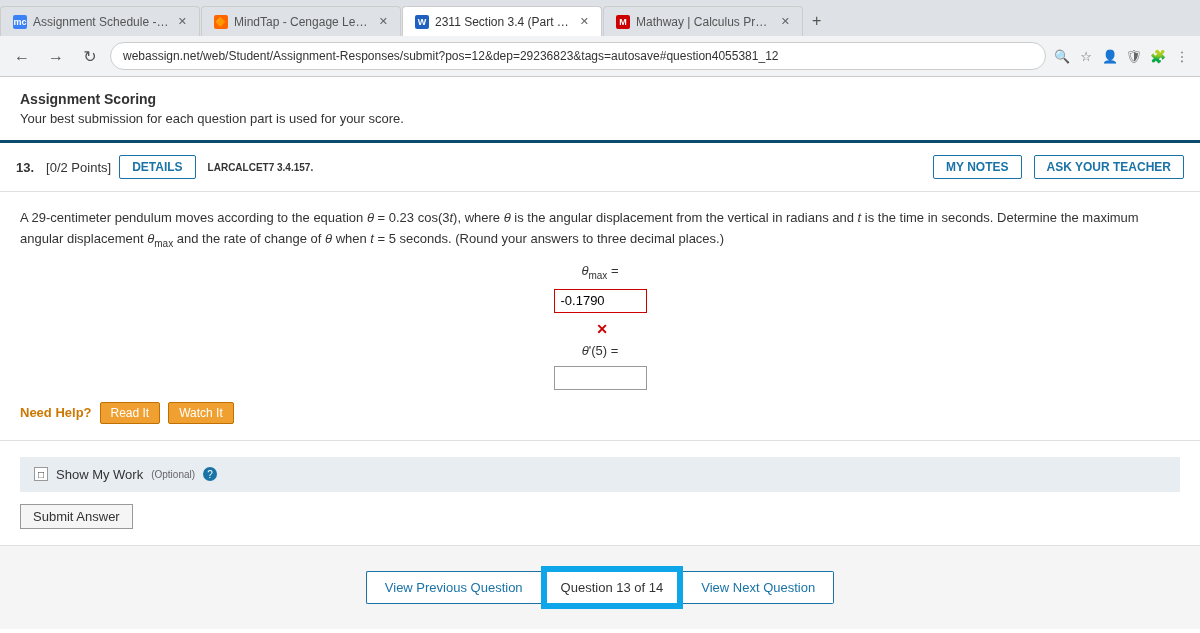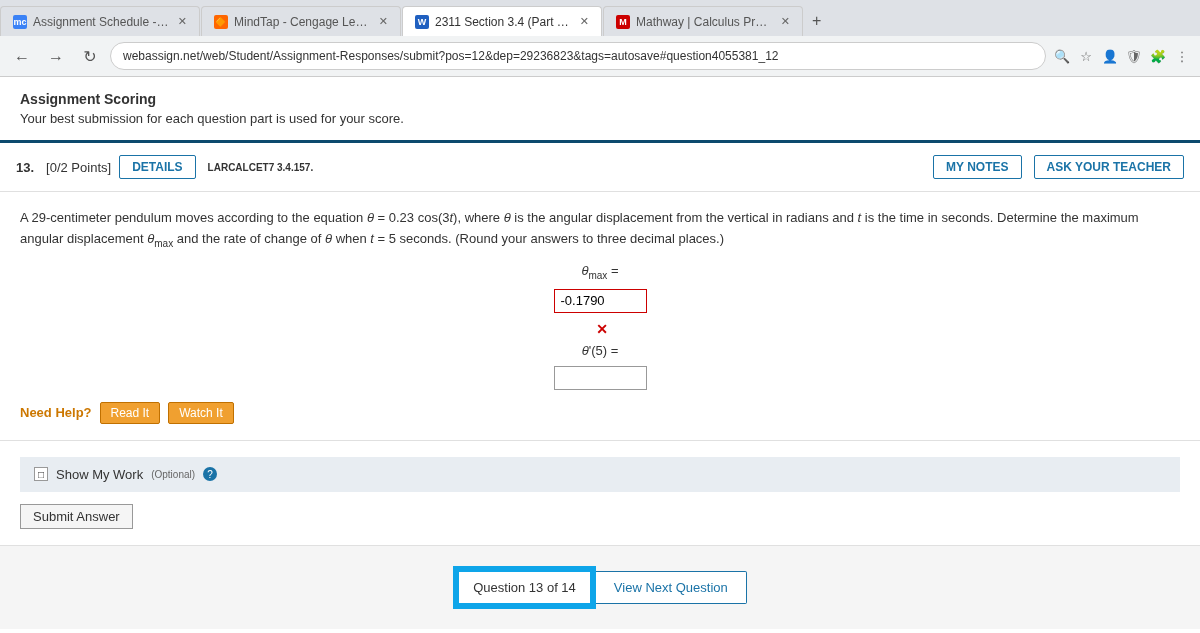--- a/index.html
+++ b/index.html
@@ -167,20 +167,21 @@
     <span class="smw-optional">(Optional)</span>
     <div class="info-icon">?</div>
   </div>
 
   <div class="submit-area">
     <button class="btn-submit">Submit Answer</button>
   </div>
 
   <div class="nav-section">
     <div class="nav-section-inner">
+      <button class="btn-nav left">View Previous Question</button>
       <div class="nav-middle">Question 13 of 14</div>
       <button class="btn-nav right">View Next Question</button>
     </div>
   </div>
 
   <div class="footer-links">
     <a href="#">Home</a>
     <a href="#">My Assignments</a>
   </div>
 

